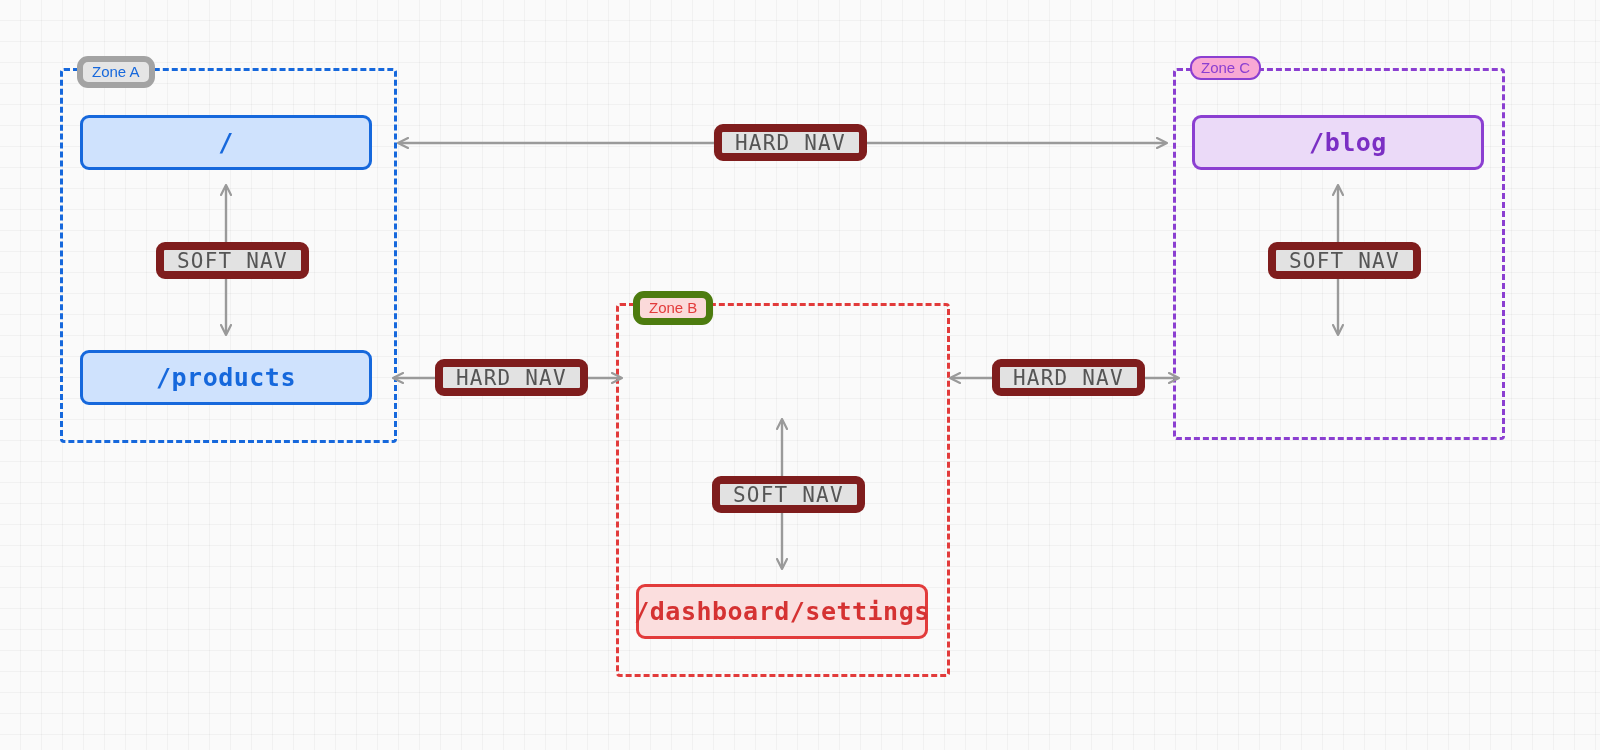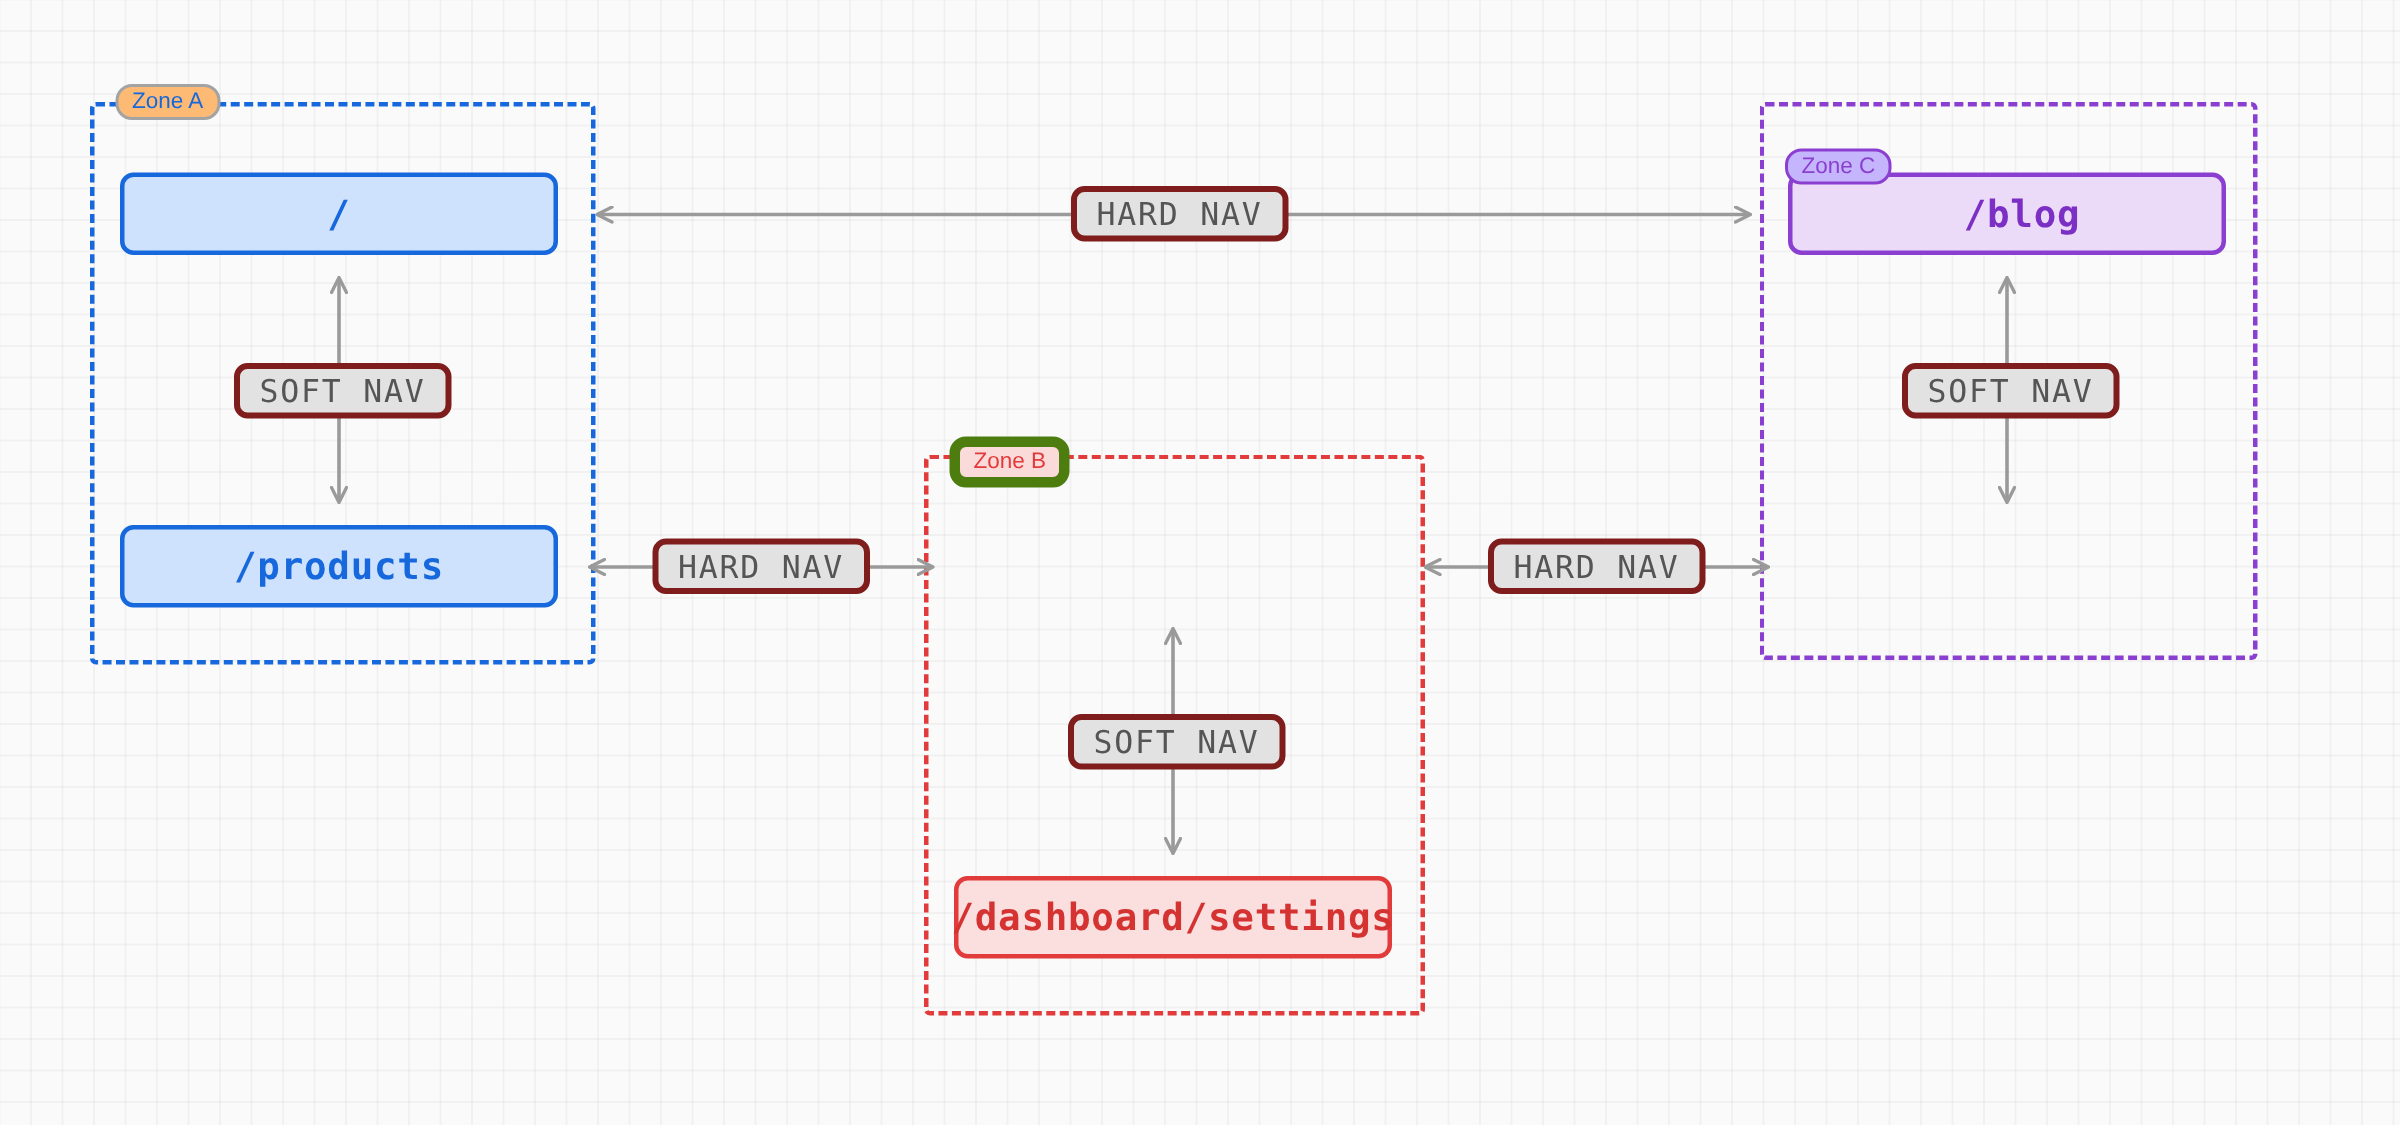--- a/index.html
+++ b/index.html
@@ -44,34 +44,33 @@
     padding: 2px 9px 3px 9px;
     border-radius: 11px;
     font-size: 15px;
     line-height: 1;
     font-family: "Liberation Sans", sans-serif;
     white-space: nowrap;
     box-sizing: border-box;
     z-index: 6;
   }
   .zone-a > .zone-label {
-    border: 2px solid #a3a3a3;
-    background: #fdba74;
+    border: 6px solid #a3a3a3;
+    background: #e5e5e5;
     color: #1668dc;
   }
   .zone-b > .zone-label {
     border: 7px solid #4d7c0f;
     background: #fbdada;
     color: #e23b3b;
   }
   .zone-c > .zone-label {
     border: 2px solid #8b3fd1;
-    background: #c4b5fd;
+    background: #f9a8d4;
     color: #8b3fd1;
-    margin-top: 43px;
   }
 
   
   .node {
     position: absolute;
     box-sizing: border-box;
     display: flex;
     align-items: center;
     justify-content: center;
     border-radius: 9px;
@@ -100,21 +99,21 @@
     padding-left: 20px;
   }
 
   
   .navpill {
     position: absolute;
     box-sizing: border-box;
     display: flex;
     align-items: center;
     justify-content: center;
-    border: 4px solid #7f1d1d;
+    border: 8px solid #7f1d1d;
     border-radius: 9px;
     background: #e2e2e2;
     color: #555555;
     font-family: "DejaVu Sans Mono", monospace;
     font-size: 21px;
     font-weight: normal;
     letter-spacing: 1.2px;
     height: 37px;
     padding: 0 13px;
     white-space: nowrap;

